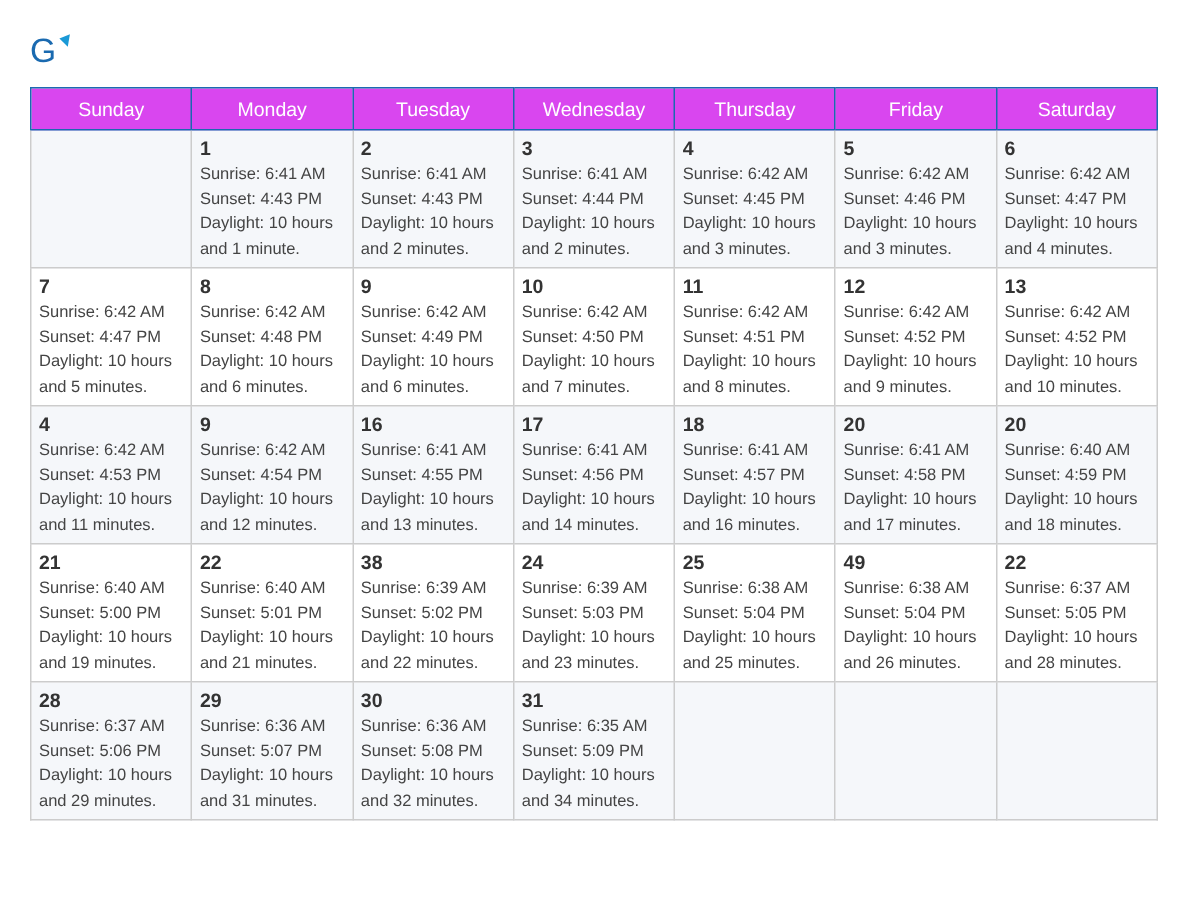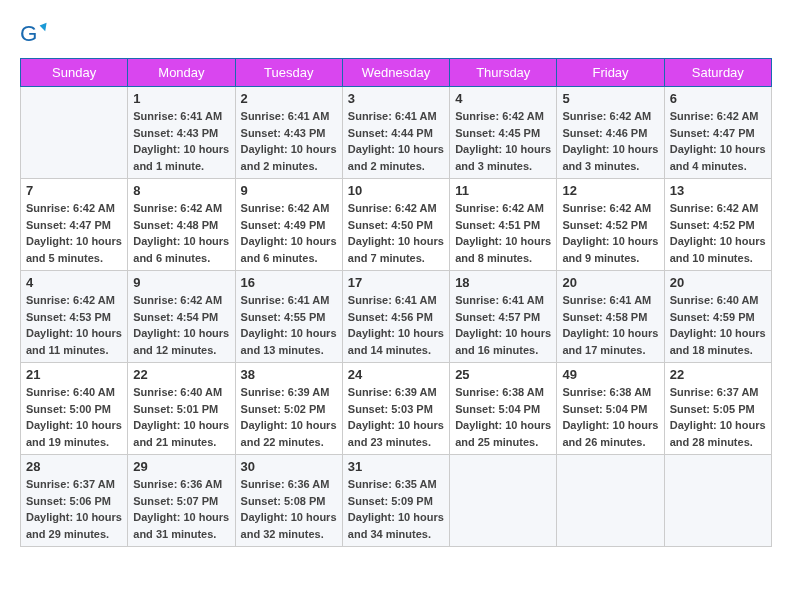--- a/index.html
+++ b/index.html
@@ -78,21 +78,20 @@
     }
     .day-number {
       font-size: 13px;
       font-weight: bold;
       display: block;
       margin-bottom: 2px;
     }
     .day-info {
       line-height: 1.5;
       color: #444;
-      font-weight: bold;
     }
   </style>
 </head>
 <body>
 
 <div class="header">
   <div class="logo">
     <svg class="logo-icon" viewBox="0 0 40 40" xmlns="http://www.w3.org/2000/svg">
       <text x="0" y="30" font-size="32" fill="#1a6ab0">G</text>
       <polygon points="28,8 38,4 36,16" fill="#1a99d6"></polygon>

